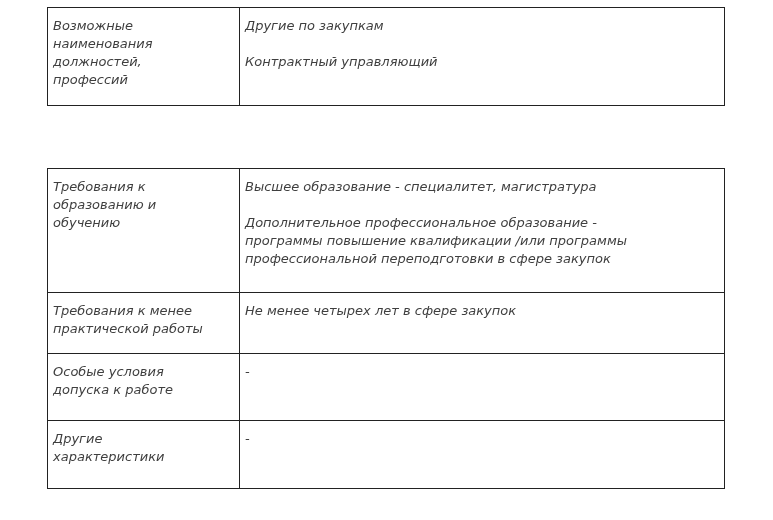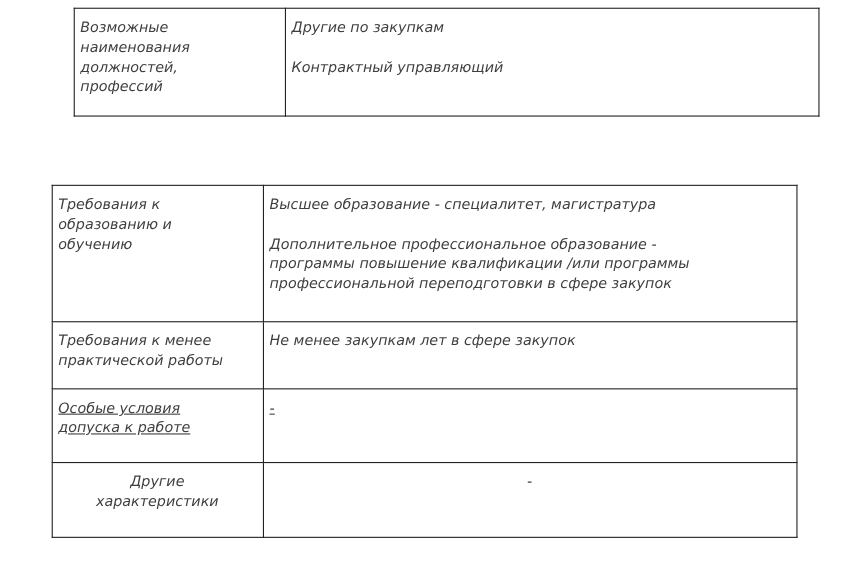--- a/index.html
+++ b/index.html
@@ -14,40 +14,40 @@
     overflow: hidden;
     font-family: "DejaVu Sans", sans-serif;
   }
   .doc-table {
     position: absolute;
     border-collapse: collapse;
     table-layout: fixed;
     width: 677px;
     left: 47px;
   }
-  .doc-table.t1 { top: 7px; margin-left: 20px; }
+  .doc-table.t1 { top: 7px; }
   .doc-table.t2 { top: 168px; }
   .doc-table td {
     border: 1px solid #222222;
     vertical-align: top;
     font-style: italic;
     font-size: 13px;
     line-height: 18px;
     color: #3f3f3f;
     white-space: pre-line;
     padding: 9px 6px 5px 5px;
     overflow: hidden;
   }
   .doc-table col.c-label { width: 192px; }
   .doc-table col.c-value { width: 485px; }
   .t1 tr.r0 td { height: 83px; }   
   .t2 tr.r0 td { height: 109px; }  
   .t2 tr.r1 td { height: 46px; }   
-  .t2 tr.r2 td { height: 52px; text-decoration: underline; }   
-  .t2 tr.r3 td { height: 53px; text-align: center; }   
+  .t2 tr.r2 td { height: 52px; }   
+  .t2 tr.r3 td { height: 53px; }   
 </style>
 </head>
 <body>
 
 <table class="doc-table t1">
   <colgroup>
       <col class="c-label">
       <col class="c-value">
     </colgroup>
   <tbody>
@@ -75,21 +75,21 @@
 обучению</td>
       <td>Высшее образование - специалитет, магистратура
 
 Дополнительное профессиональное образование -
 программы повышение квалификации /или программы
 профессиональной переподготовки в сфере закупок</td>
     </tr>
     <tr class="r1">
       <td>Требования к менее
 практической работы</td>
-      <td>Не менее закупкам лет в сфере закупок</td>
+      <td>Не менее четырех лет в сфере закупок</td>
     </tr>
     <tr class="r2">
       <td>Особые условия
 допуска к работе</td>
       <td>-</td>
     </tr>
     <tr class="r3">
       <td>Другие
 характеристики</td>
       <td>-</td>

